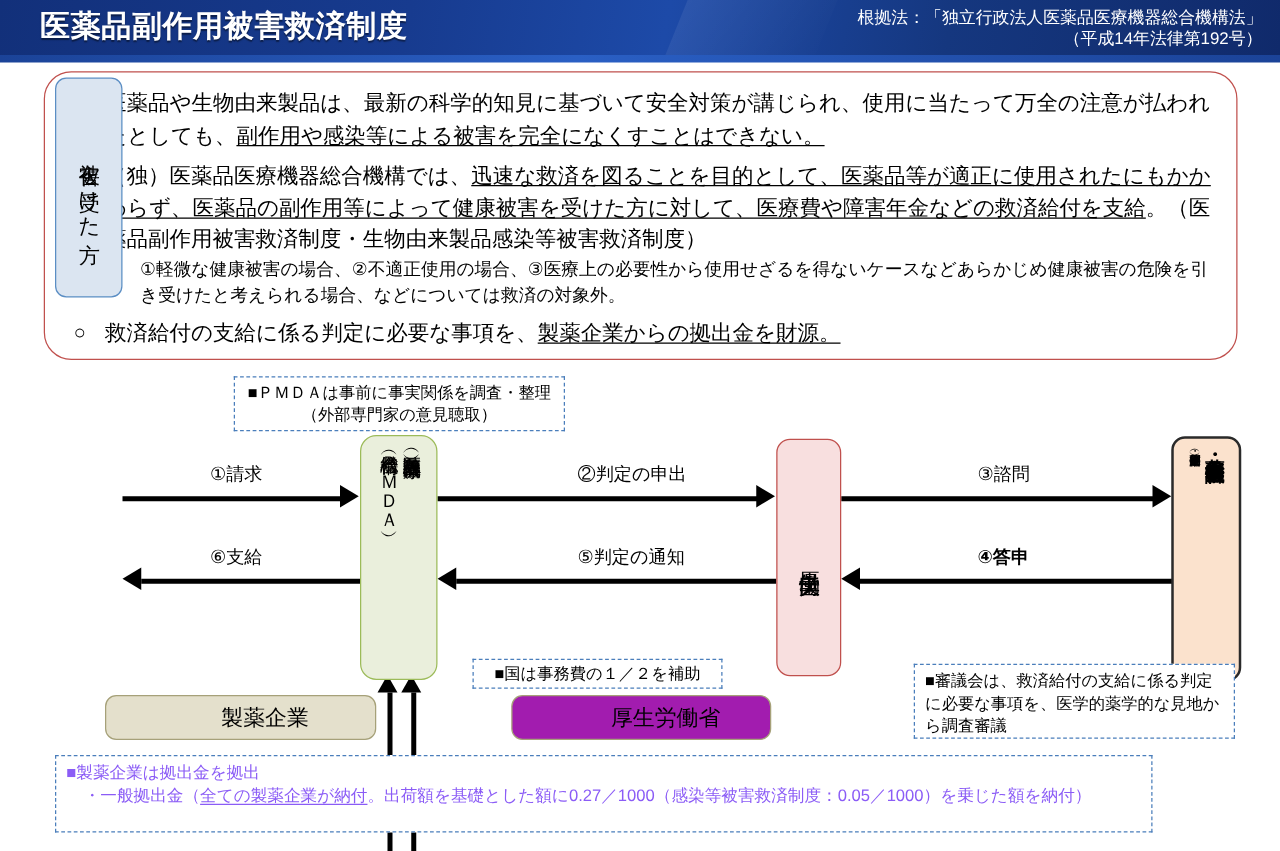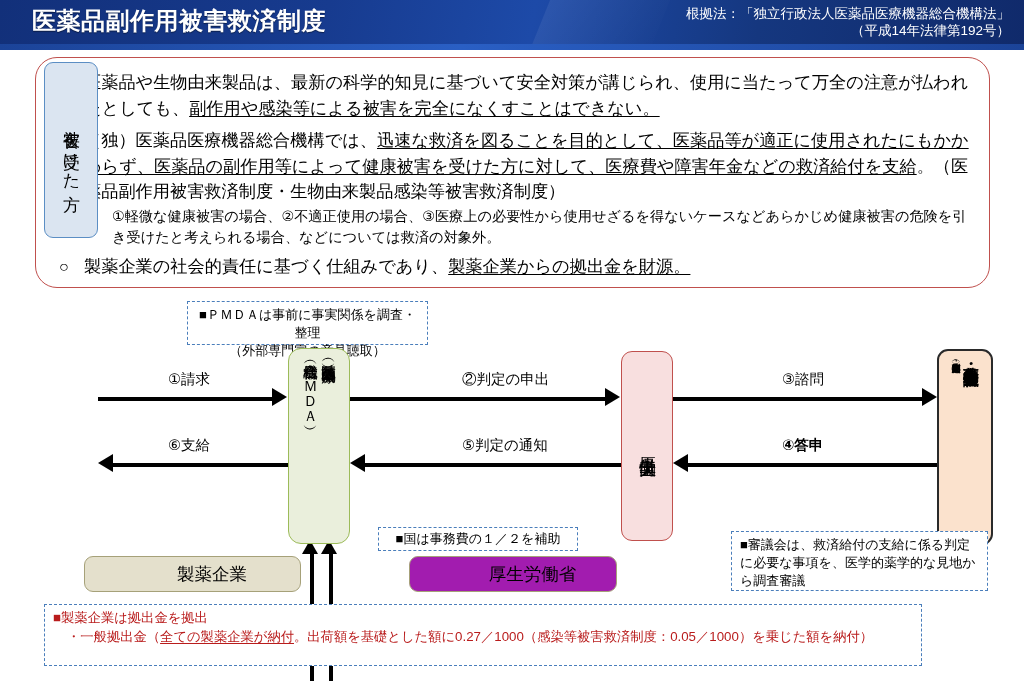--- a/index.html
+++ b/index.html
@@ -113,28 +113,28 @@
     border: 1.6px solid #a6a179; border-radius: 9px;
     background: #a21caf;
   }
   #box-pharma span, #box-mhlw span { font-size: 17.5px; color:#000;margin-left:39px; }
 
   
   .dashbox {
     position: absolute; border: 1.3px dashed #4a7ebb; background:#ffffff;
     font-size: 13px; line-height: 18px; color:#000; padding: 4px 8px;
   }
-  #ann-pmda { left: 187px; top: 9px; width: 241px; height: 44px; text-align:center; }
+  #ann-pmda { left: 187px; top: 9px; width: 265px; height: 44px; text-align:center;font-family:Liberation Mono, monospace; }
   #ann-kuni  { left: 378px; top: 527px; width: 200px; height: 24px; text-align:center; padding:2px 6px; font-size:13px;}
   #ann-council { left: 731px; top: 531px; width: 257px; height: 60px; text-align:left; }
 
   #ann-footer {
     position:absolute; left: 44px; top: 604px; width: 878px; height: 62px;
     border: 1.3px dashed #4a7ebb; background:#ffffff;
-    font-size: 13.3px; line-height: 19px; color:#b91c1c; padding: 3px 8px;
+    font-size: 13.3px; line-height: 19px; color:#8b5cf6; padding: 3px 8px;
   }
 
   
   .hline { position:absolute; height: 4px; background:#000; }
   .vline { position:absolute; width: 4px; background:#000; }
   .arrowR, .arrowL, .arrowU {
     position:absolute; width:0; height:0;
   }
   .arrowR { border-top:9px solid transparent; border-bottom:9px solid transparent; border-left:15px solid #000; }
   .arrowL { border-top:9px solid transparent; border-bottom:9px solid transparent; border-right:15px solid #000; }
@@ -173,21 +173,21 @@
     </div>
 
     <div id="note">
       <span class="note-mark">※</span>
       <span>①軽微な健康被害の場合、②不適正使用の場合、③医療上の必要性から使用せざるを得ないケースなどあらかじめ健康被害の危険を引き受けたと考えられる場合、などについては救済の対象外。</span>
     </div>
 
     <div class="bullet-row" id="b3">
       <span class="bullet-mark">○</span>
       <span class="bullet-text">
-        <span>製薬企業の社会的責任に基づく仕組みであり、</span><span class="u">製薬企業からの拠出金を財源。</span>
+        <span>救済給付の支給に係る判定に必要な事項を、</span><span class="u">製薬企業からの拠出金を財源。</span>
       </span>
     </div>
   </div>
 
   <div id="diagram">
 
     <div class="dashbox" id="ann-pmda">
       <div>■ＰＭＤＡは事前に事実関係を調査・整理</div>
       <div>（外部専門家の意見聴取）</div>
     </div>

